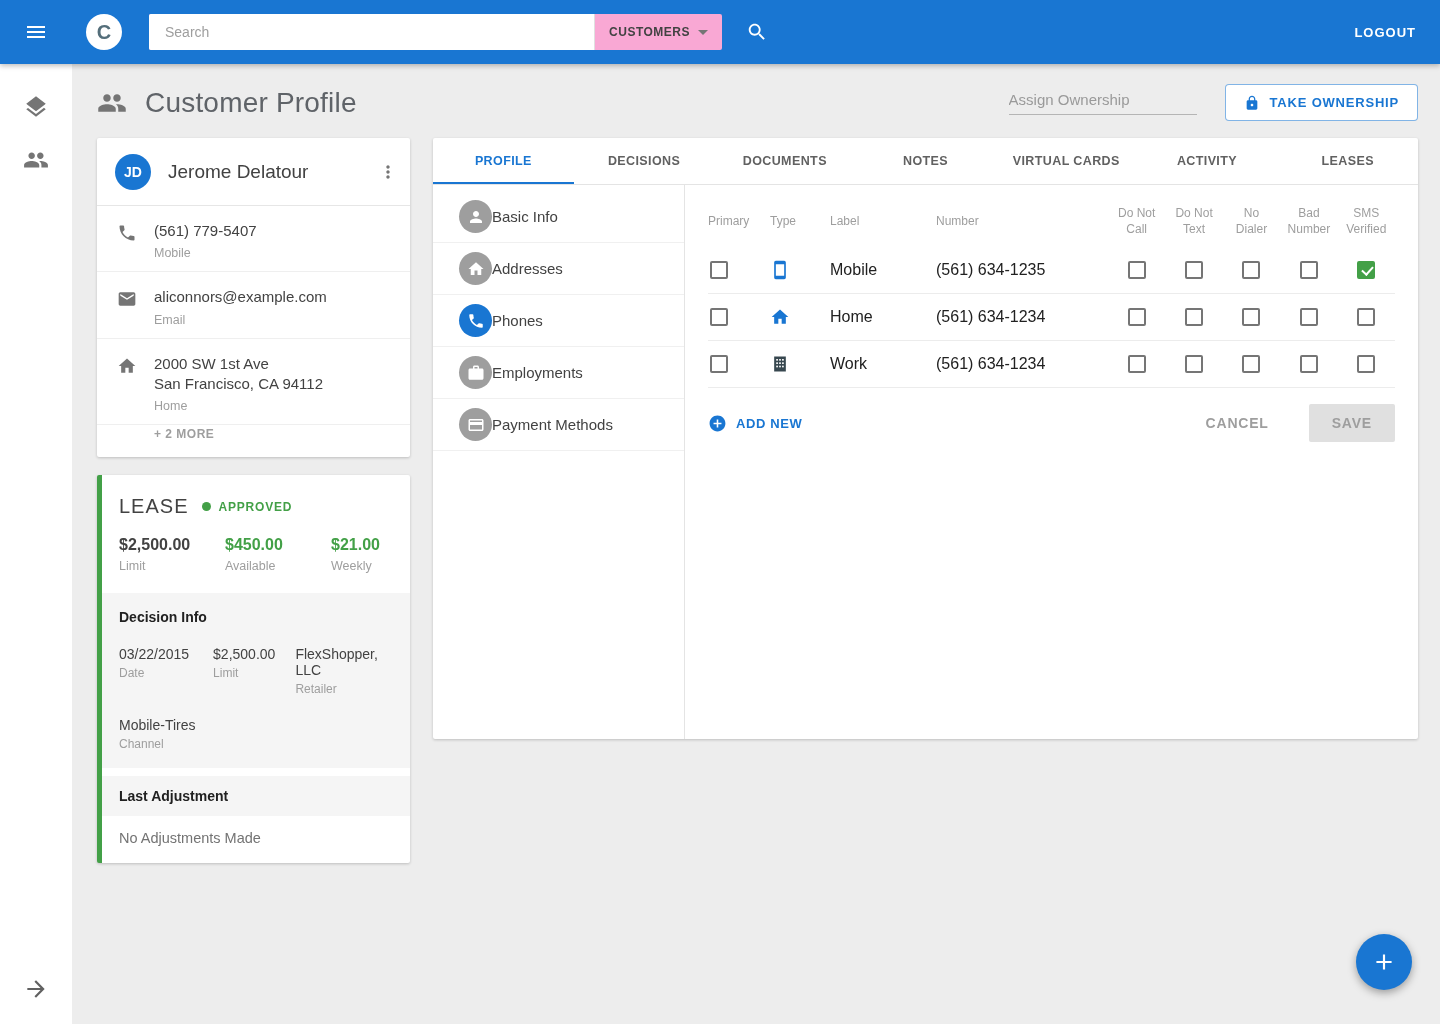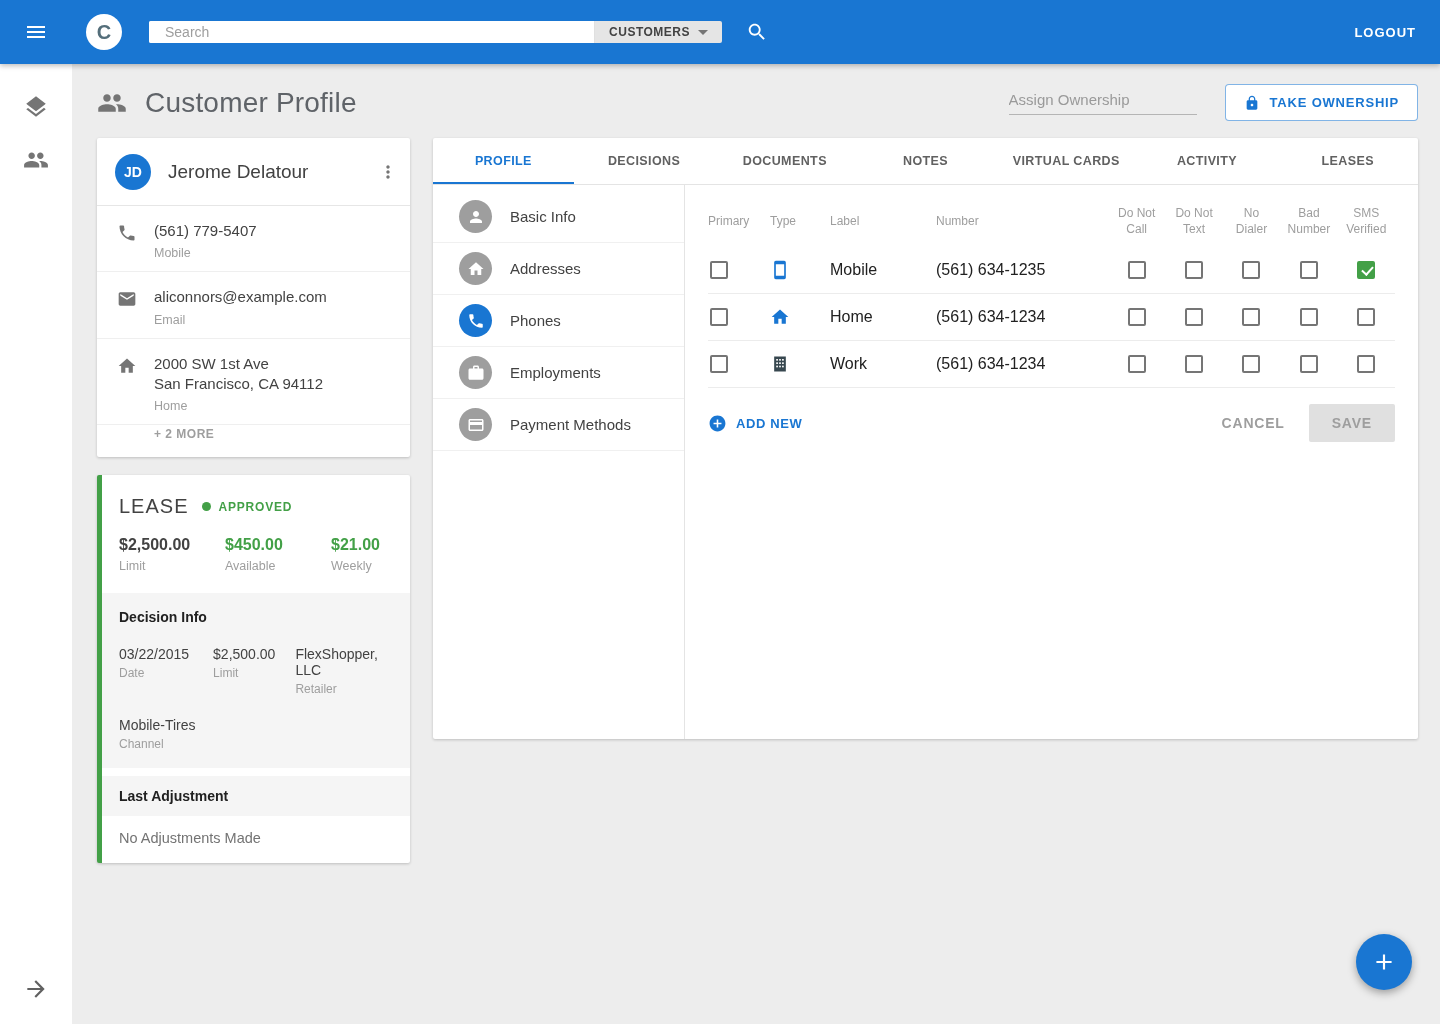--- a/index.html
+++ b/index.html
@@ -9,21 +9,21 @@
     background:#ededed; position:relative; overflow:hidden; color:#424242;
   }
   svg { display:block; }
 
   
   .appbar{ position:absolute; top:0; left:0; right:0; height:64px; background:#1976d2;
     display:flex; align-items:center; padding:0 24px; z-index:20; box-shadow:0 2px 5px rgba(0,0,0,.25);}
   .hamburger{ width:24px; height:24px; color:#fff; cursor:pointer; margin-right:38px;}
   .brand{ width:36px; height:36px; border-radius:50%; background:#fff; display:flex; align-items:center;
     justify-content:center; font-weight:bold; font-size:20px; color:#546e7a; margin-right:27px;}
-  .searchbox{ display:flex; align-items:stretch; background:#e5e5e5; border-radius:2px; height:22px; width:573px; overflow:hidden;}
+  .searchbox{ display:flex; align-items:stretch; background:#f9a8d4; border-radius:2px; height:36px; width:573px; overflow:hidden;}
   .searchbox input{ border:none; outline:none; flex:1; padding:0 16px; font-size:14px; color:#424242; font-family:inherit;}
   .searchbox input::placeholder{ color:#9e9e9e; }
   .scope{ display:flex; align-items:center; gap:8px; padding:0 14px; border-left:1px solid #e0e0e0;
     font-size:12px; font-weight:bold; color:#424242; letter-spacing:.5px; cursor:pointer;}
   .caret{ width:0; height:0; border-left:5px solid transparent; border-right:5px solid transparent; border-top:5px solid #757575;}
   .appbar-search-ic{ width:22px; height:22px; color:#fff; margin-left:24px; cursor:pointer;}
   .logout{ margin-left:auto; color:#fff; font-size:13px; font-weight:bold; letter-spacing:1px; cursor:pointer;}
 
   
   .rail{ position:absolute; top:64px; left:0; bottom:0; width:72px; background:#fff;
@@ -86,21 +86,21 @@
   .adj-val{ padding:14px 20px 17px 17px; font-size:14.5px; color:#737373;}
 
   
   .right-card{ flex:1; min-height:601px; display:flex; flex-direction:column;}
   .tabs{ display:flex; border-bottom:1px solid #e4e4e4; height:47px; flex:none;}
   .tab{ flex:1; display:flex; align-items:center; justify-content:center; font-size:12.5px; font-weight:bold;
     letter-spacing:.4px; color:#616161; cursor:pointer;}
   .tab.active{ color:#1976d2; box-shadow:inset 0 -2px 0 #1976d2;}
   .profile-body{ display:flex; flex:1;}
   .subnav{ width:252px; flex:none; border-right:1px solid #e4e4e4; padding-top:6px;}
-  .subnav-item{ display:flex; align-items:center; gap:18px; padding:9px 10px 9px 26px; border-bottom:1px solid #f0f0f0; cursor:pointer;}
+  .subnav-item{ display:flex; align-items:center; padding:9px 10px 9px 26px; border-bottom:1px solid #f0f0f0; cursor:pointer;}
   .nc{ width:33px; height:33px; border-radius:50%; background:#9e9e9e; color:#fff; display:flex; align-items:center; justify-content:center; flex:none;}
   .nc svg{ width:18px; height:18px;}
   .subnav-item.active .nc{ background:#1976d2;}
   .subnav-item .nl{ font-size:15px; color:#424242;}
 
   .table-area{ flex:1; padding:0 23px;}
   .pgrid{ display:grid; grid-template-columns:62px 60px 106px 172px 1fr 1fr 1fr 1fr 1fr; align-items:center;}
   .pgrid.head{ padding:20px 0 10px 0;}
   .hcell{ font-size:12px; color:#9e9e9e; line-height:1.35;}
   .hcell.c{ text-align:center; padding:0 6px;}
@@ -112,21 +112,21 @@
   .cb.checked::after{ content:""; position:absolute; left:4.5px; top:0.5px; width:5px; height:9px;
     border:solid #fff; border-width:0 2px 2px 0; transform:rotate(42deg);}
   .tyic{ width:20px; height:20px; color:#1976d2;}
   .tyic.dark{ color:#37474f;}
   .pl{ font-size:16px; color:#212121;}
   .pn{ font-size:16px; color:#212121;}
   .tfoot{ display:flex; align-items:center; padding:16px 0 18px 0;}
   .addnew{ display:flex; align-items:center; gap:9px; color:#1976d2; font-size:13px; font-weight:bold;
     letter-spacing:.6px; cursor:pointer;}
   .addnew .pic{ width:19px; height:19px;}
-  .cancel{ margin-left:auto; color:#9e9e9e; font-size:14px; font-weight:bold; letter-spacing:.8px; cursor:pointer; margin-right:24px;}
+  .cancel{ margin-left:auto; color:#9e9e9e; font-size:14px; font-weight:bold; letter-spacing:.8px; cursor:pointer; margin-right:40px;}
   .save{ background:#e0e0e0; color:#9e9e9e; border:none; border-radius:2px; font-size:14px; font-weight:bold;
     letter-spacing:.8px; padding:11px 23px; font-family:inherit; cursor:default;}
 
   
   .fab{ position:absolute; right:28px; bottom:34px; width:56px; height:56px; border-radius:50%; background:#1976d2;
     box-shadow:0 3px 8px rgba(0,0,0,.35); display:flex; align-items:center; justify-content:center; cursor:pointer; color:#fff;}
   .fab svg{ width:26px; height:26px;}
 </style>
 </head>
 <body>

